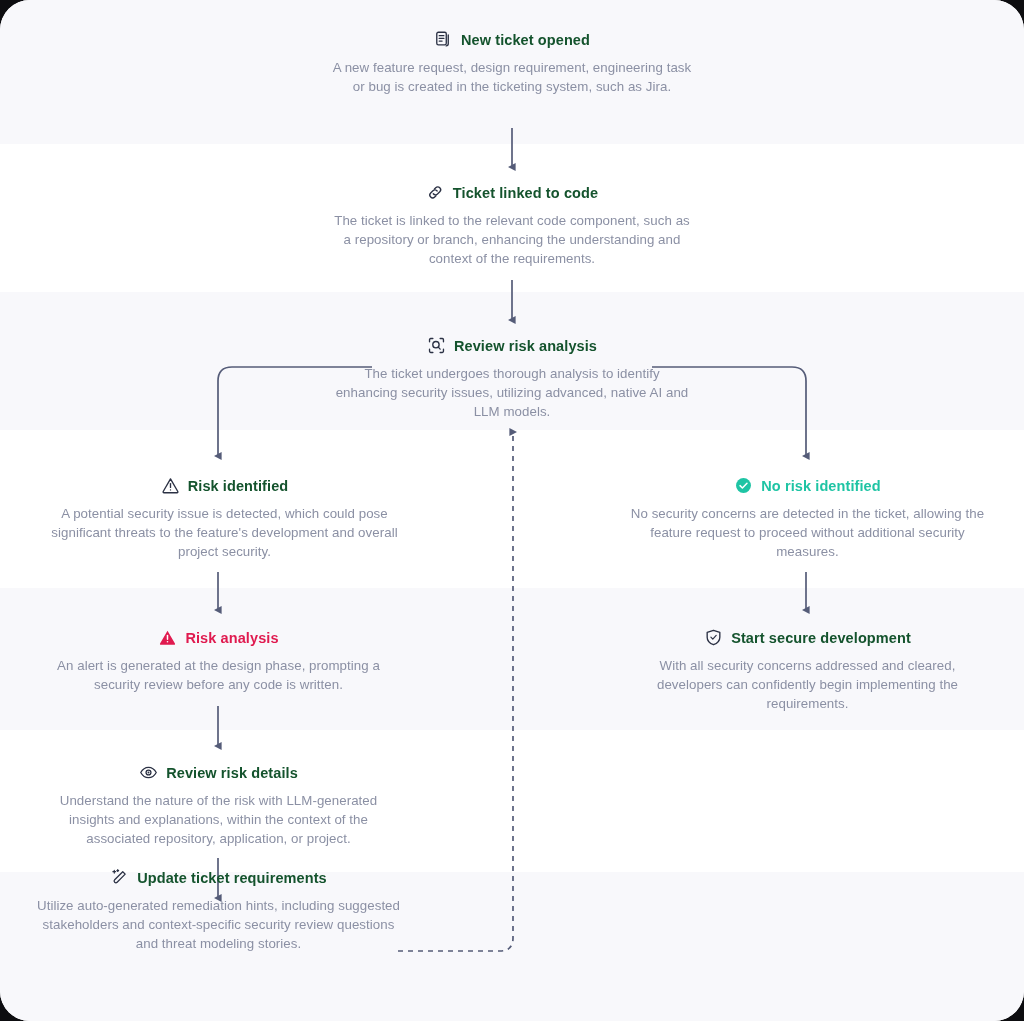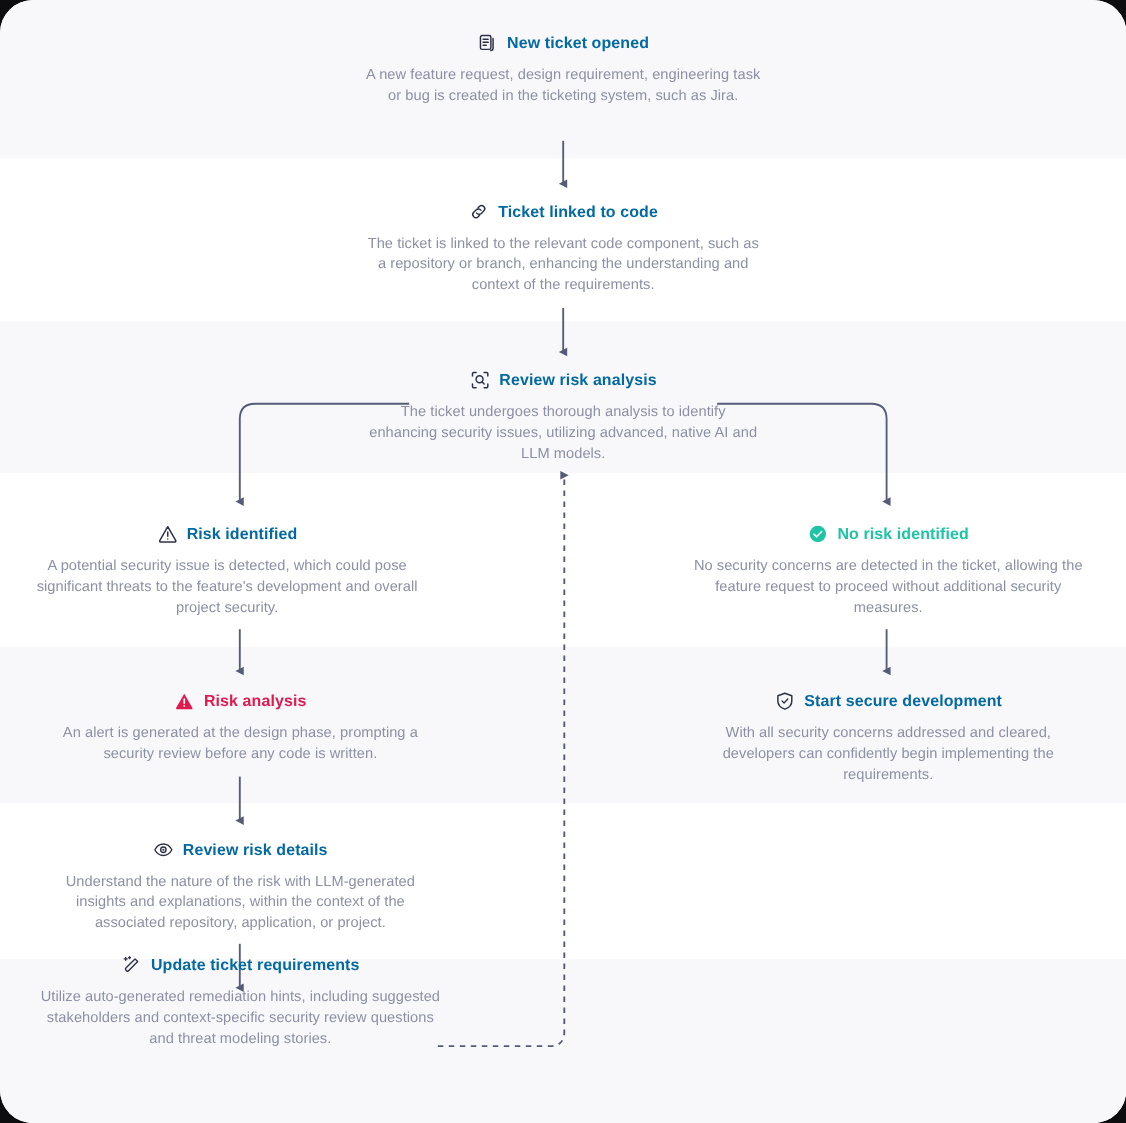--- a/index.html
+++ b/index.html
@@ -45,37 +45,37 @@
   .node-icon {
     display: inline-flex;
     align-items: center;
     justify-content: center;
     width: 19px; height: 19px;
     flex: 0 0 auto;
   }
   .node-title {
     font-size: 14.5px;
     font-weight: bold;
-    color: #0369a1;
+    color: #14532d;
     letter-spacing: 0.1px;
     white-space: nowrap;
   }
   .node-title.danger { color: #e01a4f; }
   .node-title.success { color: #1ec4a4; }
   .node-desc {
     font-size: 13.3px;
     line-height: 19px;
     color: #8b90a4;
     letter-spacing: 0.05px;
   }
   
   #n-new-ticket   { left: 332px; top: 30px;  width: 360px; }
   #n-linked-code  { left: 332px; top: 183px; width: 360px; }
   #n-risk-analysis{ left: 332px; top: 336px; width: 360px; }
-  #n-risk-id      { left: 24px;  top: 476px; width: 365px; }
+  #n-risk-id      { left: 42px;  top: 476px; width: 365px; }
   #n-no-risk      { left: 625px; top: 476px; width: 365px; }
   #n-risk-created { left: 36px;  top: 628px; width: 365px; }
   #n-secure-dev   { left: 625px; top: 628px; width: 365px; }
   #n-review-risk  { left: 36px;  top: 763px; width: 365px; }
   #n-update-ticket{ left: 36px;  top: 868px; width: 365px; }
 </style>
 </head>
 <body>
 
 <div id="canvas">

